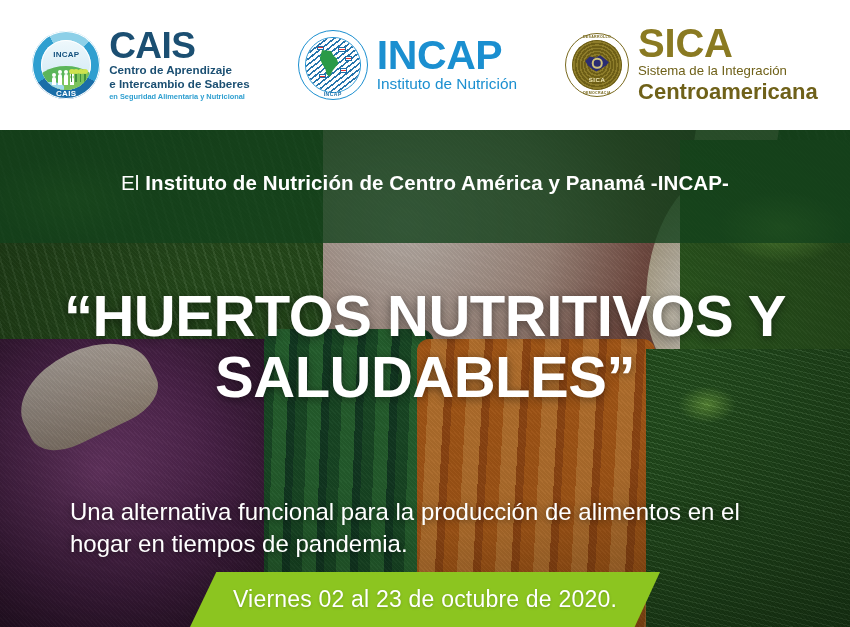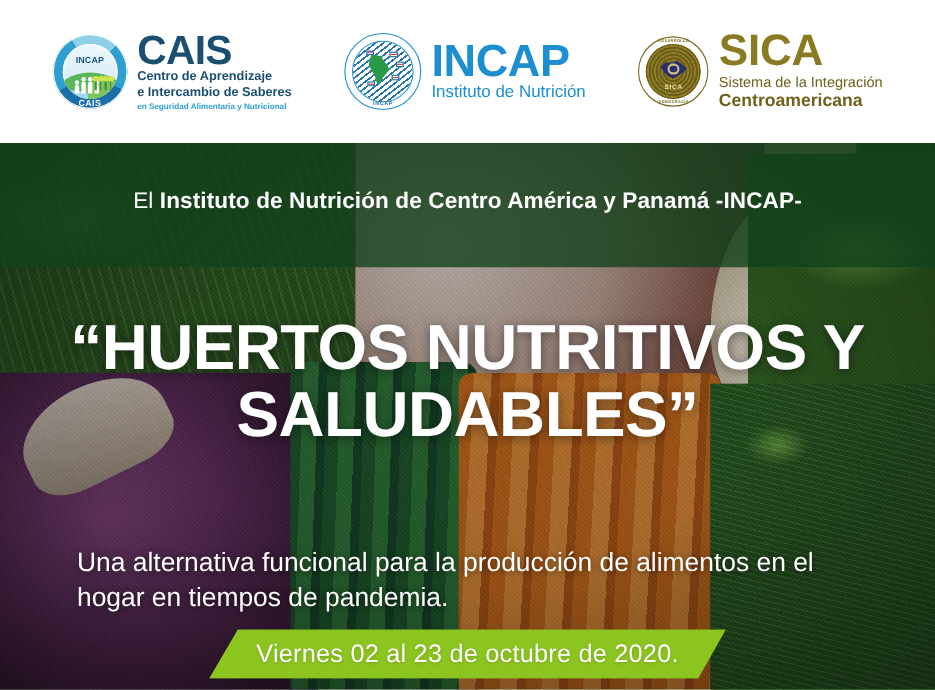--- a/index.html
+++ b/index.html
@@ -181,21 +181,21 @@
   }
   .sica-micro.b { top:auto; bottom:2px; }
   .sica-text .big {
     font-size:40px; font-weight:700; color:#8a7a22; line-height:.92;
     letter-spacing:-.2px;
   }
   .sica-text .l1 {
     font-size:13.2px; font-weight:400; color:#6f6119; line-height:1.22; margin-top:2px;
   }
   .sica-text .l2 {
-    font-size:16px; font-weight:700; color:#6f6119; line-height:1.18;
+    font-size:22px; font-weight:700; color:#6f6119; line-height:1.18;text-align:right;
   }
 
   
   .photo {
     position:absolute; left:0; top:130px;
     width:850px; height:497px;
     overflow:hidden;
     background:#2d5a22;
   }
   .photo-art { position:absolute; inset:0; }
@@ -336,21 +336,21 @@
     position:absolute; left:0; top:338px; width:100%;
     padding:0 70px;
     color:#ffffff; text-align:left;
     font-size:24px; font-weight:300; line-height:1.34;
     text-shadow:0 1px 7px rgba(0,0,0,.55);
     margin-top:28px;
   }
 
   .date-banner {
     position:absolute; left:190px; top:442px;
-    width:470px; height:45px;
+    width:470px; height:55px;
     background:#8cc520;
     clip-path:polygon(5.6% 0%, 100% 0%, 94.6% 100%, 0% 100%);
     display:flex; align-items:center; justify-content:center;
   }
   .date-banner span {
     color:#ffffff; font-size:23px; font-weight:400; letter-spacing:.2px;
     text-shadow:0 1px 3px rgba(0,0,0,.18);
   }
 </style>
 </head>

